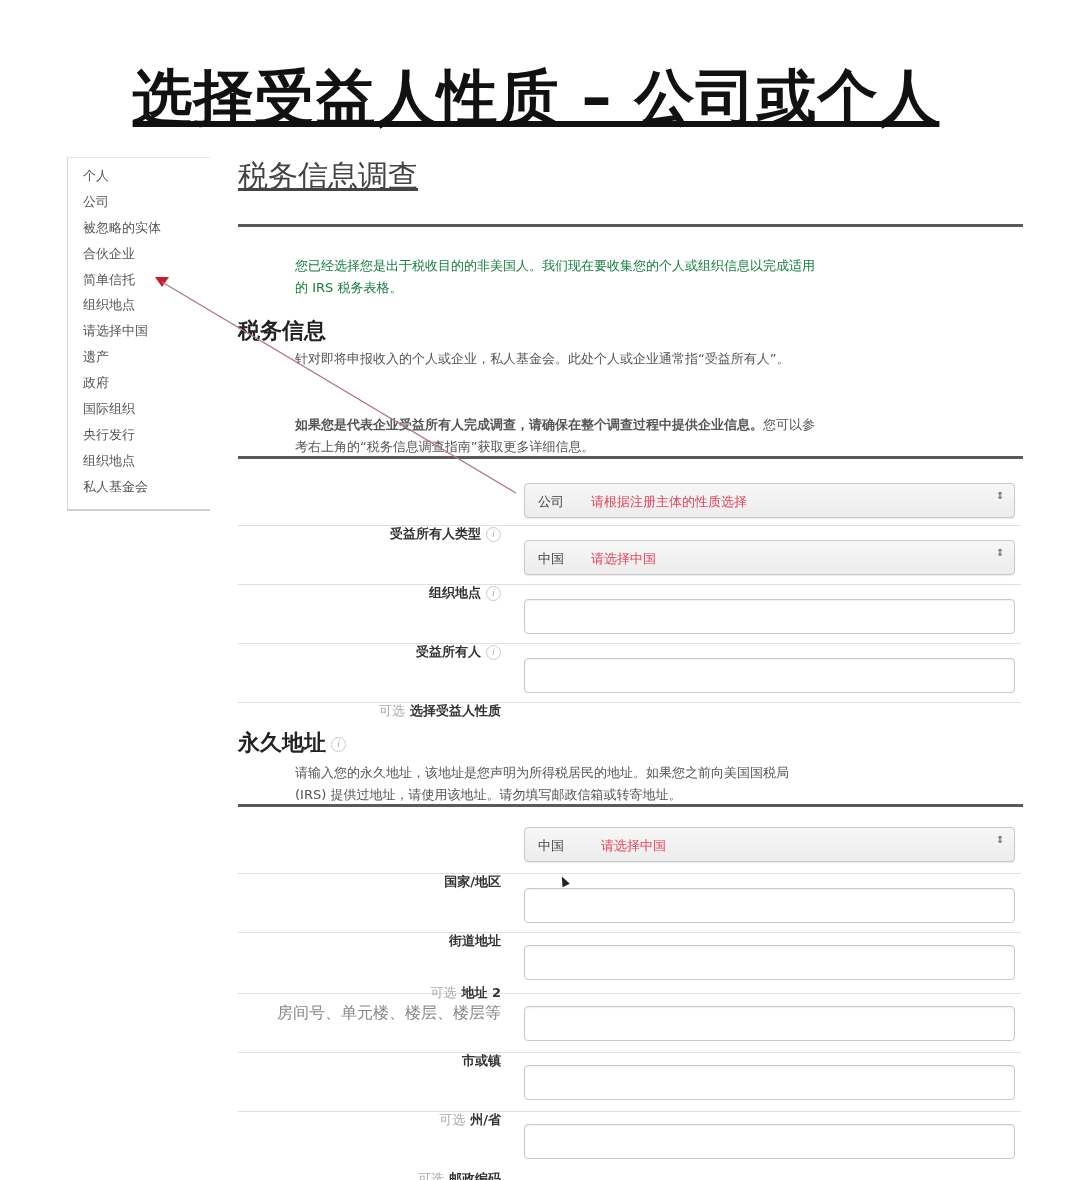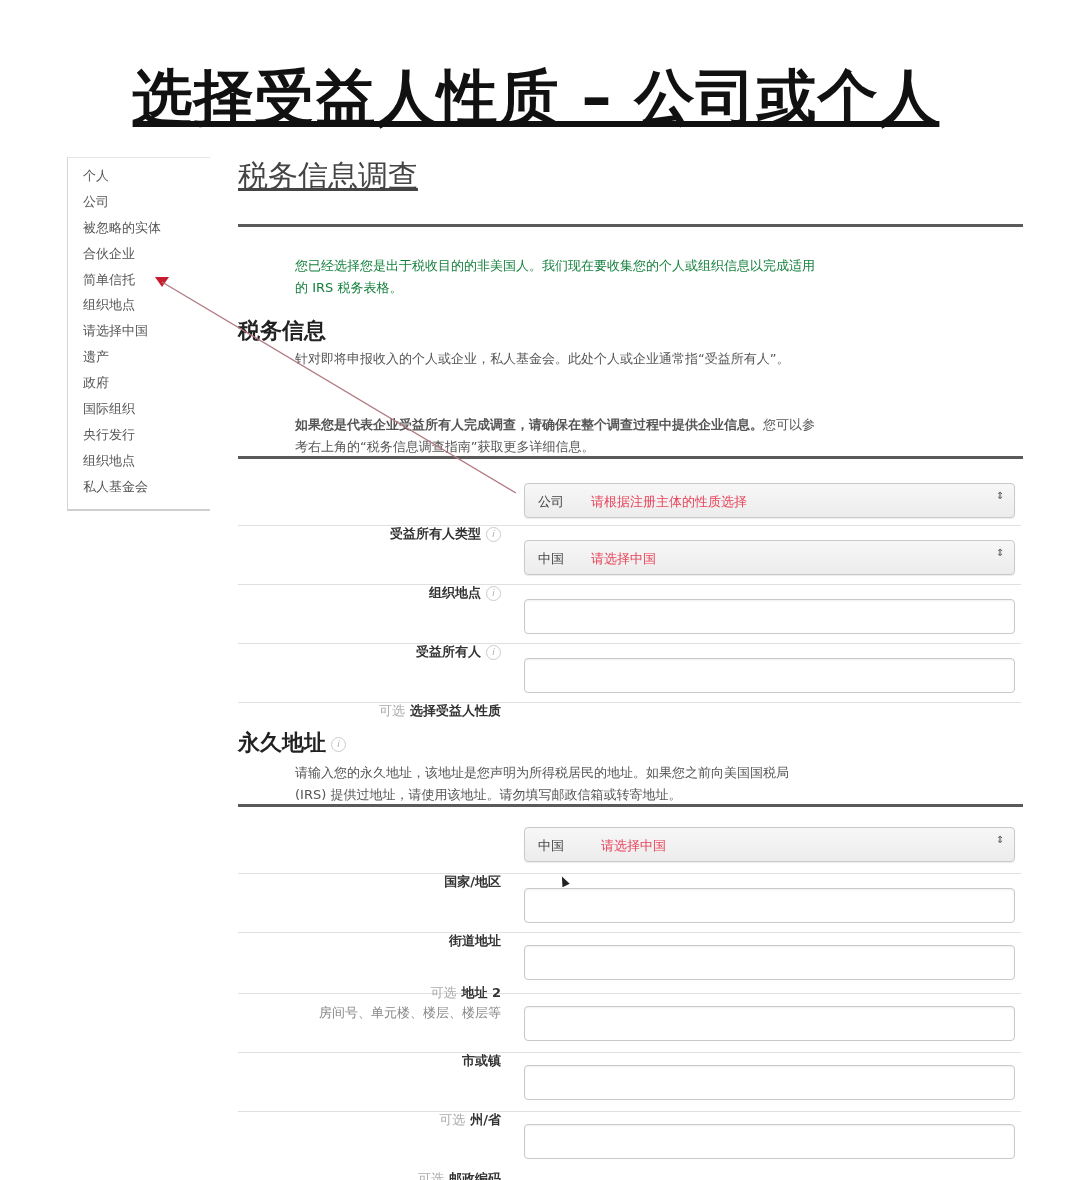--- a/index.html
+++ b/index.html
@@ -56,21 +56,21 @@
   .form-row {
     position: absolute; left: 0; width: 783px; height: 59px;
     border-bottom: 1px solid #e0e0e0;
   }
   .form-row .label {
     position: absolute; right: 520px; top: 22px; font-size: 13px; color: #333;
     font-weight: bold; white-space: nowrap; text-align: right; margin-top: 36px;
   }
   .form-row .label.two-line { top: 14px; line-height: 20px; }
   .form-row .label .optional { color: #aaa; font-weight: normal; margin-right: 5px; }
-  .form-row .label .hint { display: block; color: #888; font-weight: normal; font-size: 13px; }
+  .form-row .label .hint { display: block; color: #888; font-weight: normal; font-size: 16px; }
   .info-icon {
     display: inline-block; width: 15px; height: 15px; border: 1px solid #ccc; border-radius: 50%;
     font-size: 9px; line-height: 13px; text-align: center; color: #aaa; font-weight: normal;
     margin-left: 5px; vertical-align: middle; font-style: italic;
   }
   .select-box {
     position: absolute; left: 286px; top: 16px; width: 491px; height: 35px;
     border: 1px solid #c9c9c9; border-radius: 4px;
     background: linear-gradient(#f7f7f7, #ececec);
     box-shadow: 0 1px 1px rgba(0,0,0,0.08); cursor: pointer;

